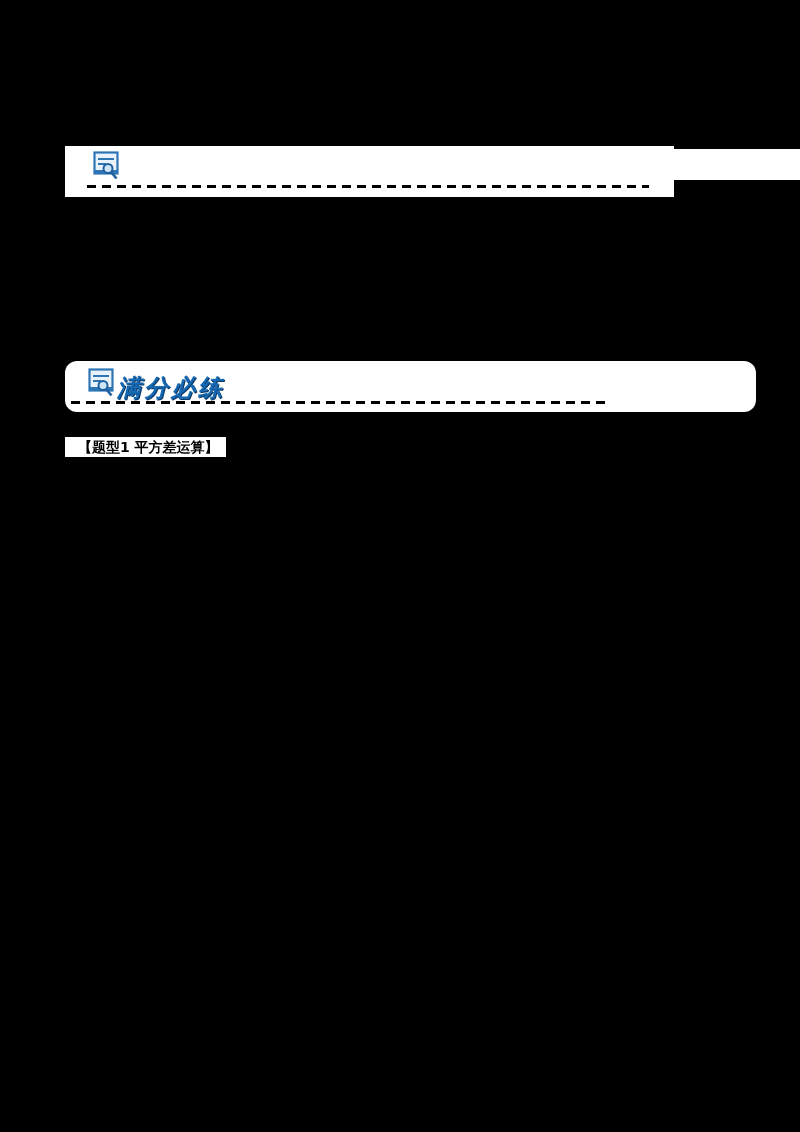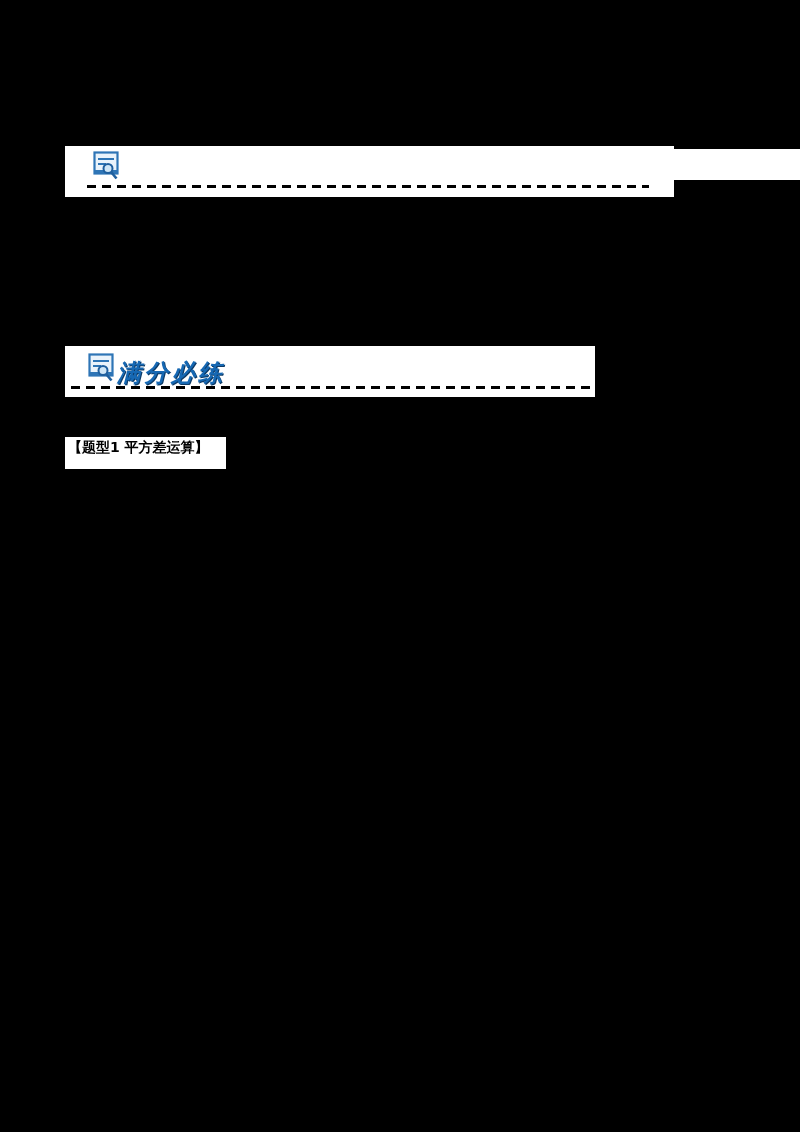--- a/index.html
+++ b/index.html
@@ -14,21 +14,21 @@
   .abs { position: absolute; }
 
   
   .banner {
     position: absolute;
     background: #ffffff;
   }
   #banner1 { left: 65px; top: 146px; width: 609px; height: 51px; }
   
   #banner1-ext { left: 660px; top: 149px; width: 140px; height: 31px; background: #ffffff; }
-  #banner2 { left: 65px; top: 346px; width: 530px; height: 51px; }
+  #banner2 { left: 65px; top: 361px; width: 691px; height: 51px; border-radius: 12px; }
 
   
   .hdr-icon { position: absolute; width: 26px; height: 30px; }
   #icon1 { left: 28px; top: 5px; }
   #icon2 { left: 23px; top: 7px; }
 
   
   .hdr-title {
     position: absolute;
     font-family: "DejaVu Serif", serif;
@@ -48,28 +48,28 @@
     height: 3px;
     background: repeating-linear-gradient(to right, #000000 0 9px, transparent 9px 15px);
   }
   #dash1 { left: 22px; top: 39px; width: 562px; }
   #dash2 { left: 6px;  top: 40px; width: 538px; }
 
   
   #label1 {
     position: absolute;
     left: 65px; top: 437px;
-    width: 161px; height: 32px;
+    width: 161px; height: 20px;
     background: #ffffff;
     color: #000000;
     font-family: "DejaVu Sans", sans-serif;
     font-weight: bold;
     font-size: 14px;
     line-height: 20px;
-    padding-left: 3px;
+    padding-left: 13px;
     white-space: nowrap;
     overflow: hidden;
   }
 </style>
 </head>
 <body>
 
 <div id="banner1-ext" class="abs"></div>
 
 <section id="banner1" class="banner">

